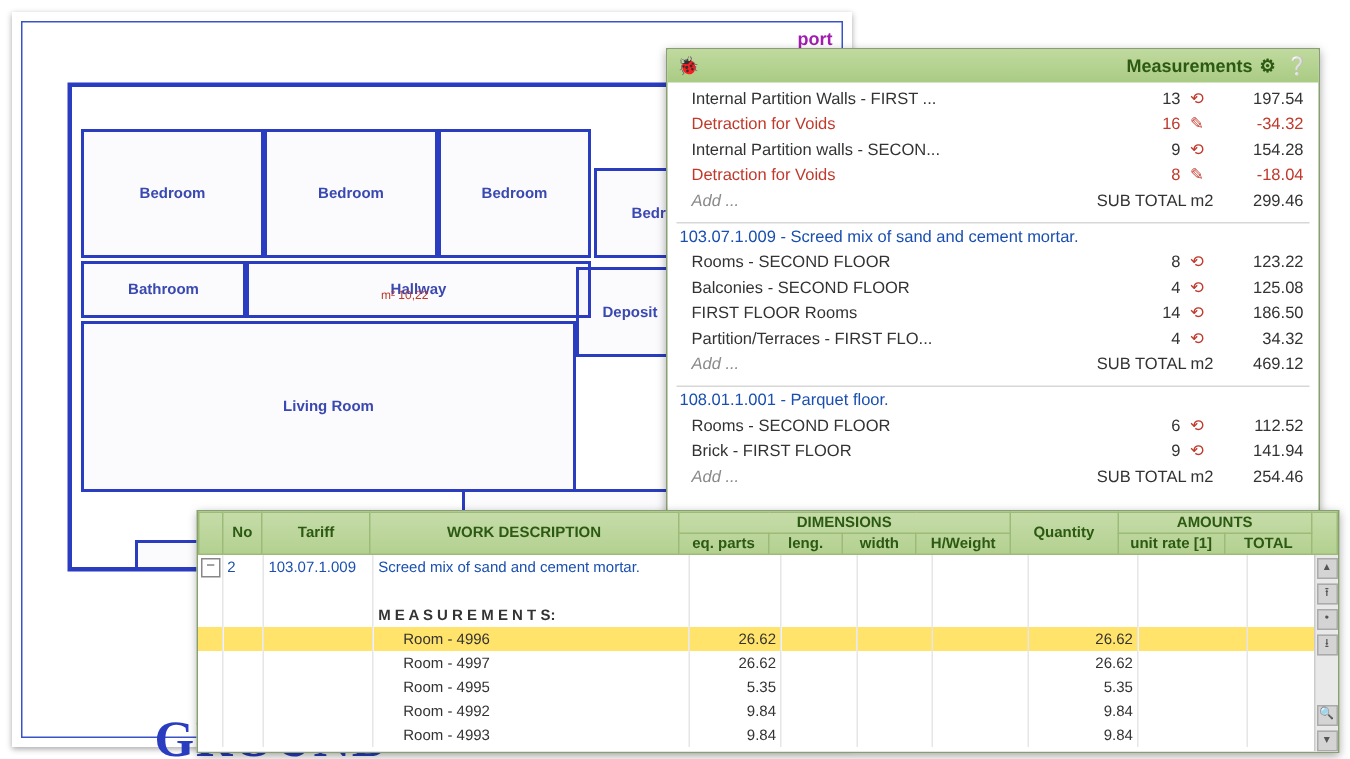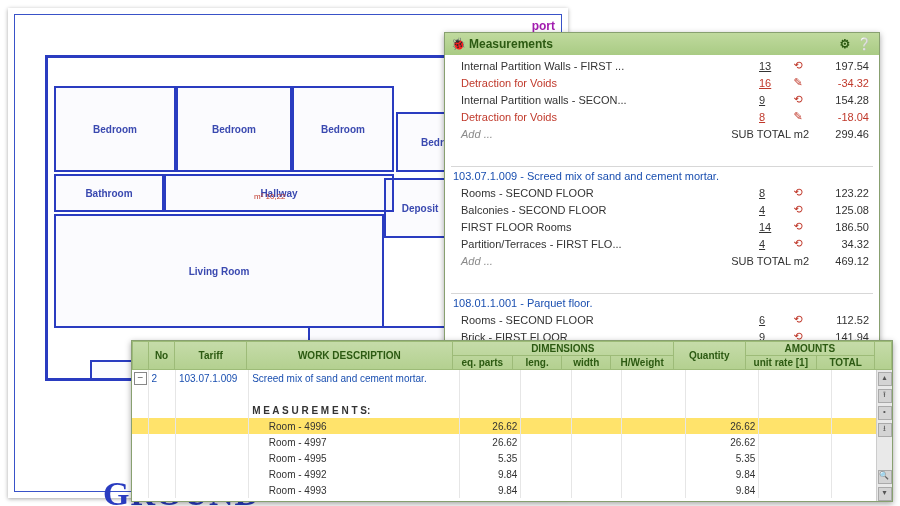--- a/index.html
+++ b/index.html
@@ -7,29 +7,29 @@
   
   .plan{position:absolute;left:8px;top:8px;width:560px;height:490px;background:#fff;box-shadow:0 1px 4px rgba(0,0,0,.35);}
   .plan-inner{position:absolute;left:6px;top:6px;right:6px;bottom:6px;border:1px solid #3952c8;}
   .blueprint{position:absolute;left:30px;top:40px;right:30px;height:320px;border:3px solid #2a3cc0;padding-left:37px;}
   .bl{position:absolute;border:2px solid #2a3cc0;background:rgba(42,60,192,0.02);font-size:10px;color:#3a49b0;text-align:center;display:flex;align-items:center;justify-content:center;font-weight:bold;}
   .plan-title{position:absolute;left:88px;bottom:-22px;font:bold 34px "Times New Roman",serif;color:#2a3cc0;letter-spacing:1px;}
   .dim{position:absolute;font-size:8px;color:#3a49b0;}
   
   .meas{position:absolute;left:444px;top:32px;width:434px;height:308px;background:#fff;border:1px solid #88a070;box-shadow:0 2px 6px rgba(0,0,0,.35);display:flex;flex-direction:column;}
   .meas-titlebar{height:22px;background:linear-gradient(#c0da9e,#a9cb84);display:flex;align-items:center;padding:0 4px;color:#2c5a12;font-weight:bold;font-size:12px;position:relative;}
-  .meas-titlebar .ttl{flex:1;text-align:left;}
+  .meas-titlebar .ttl{flex:1;text-align:right;}
   .ico{width:16px;height:16px;display:inline-flex;align-items:center;justify-content:center;margin:0 2px;}
   .meas-body{flex:1;overflow:auto;padding:2px 6px 4px 6px;}
   .meas-body::-webkit-scrollbar{width:14px;}
-  .grp-hdr{color:#1a4fb0;font-size:11px;padding:3px 0 2px 2px;border-top:1px solid #d7d7d7;margin-top:24px;}
+  .grp-hdr{color:#1a4fb0;font-size:11px;padding:3px 0 2px 2px;border-top:1px solid #d7d7d7;margin-top:6px;}
   .grp:first-child .grp-hdr{border-top:none;margin-top:0;}
   .row{display:flex;align-items:center;height:17px;font-size:11px;color:#333;}
   .row .desc{flex:1;white-space:nowrap;overflow:hidden;text-overflow:ellipsis;padding-left:10px;}
-  .row .cnt{width:28px;text-align:left;text-decoration:underline;}
+  .row .cnt{width:28px;text-align:right;}
   .row .link{width:22px;text-align:center;color:#c0392b;}
   .row .val{width:60px;text-align:right;padding-right:4px;}
   .row.red{color:#c0392b;}
   
   .grid{position:absolute;left:131px;top:340px;width:760px;height:160px;background:#fff;border:1px solid #88a070;box-shadow:0 2px 6px rgba(0,0,0,.35);display:flex;flex-direction:column;}
   .grid-head{background:linear-gradient(#c6dcaa,#b3d08f);}
   table.hdr{border-collapse:collapse;width:100%;table-layout:fixed;font-size:10px;color:#2c5a12;font-weight:bold;text-align:center;}
   table.hdr th{border:1px solid #9dbb78;padding:1px 2px;}
   .grid-body{flex:1;background:#fff;position:relative;overflow:hidden;}
   table.bdy{border-collapse:collapse;width:100%;table-layout:fixed;font-size:10px;color:#333;}

